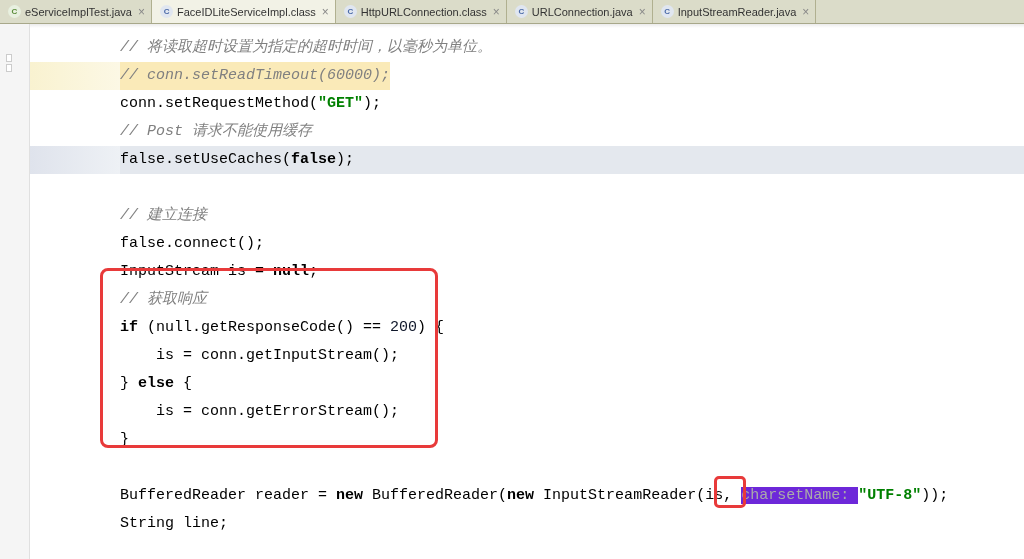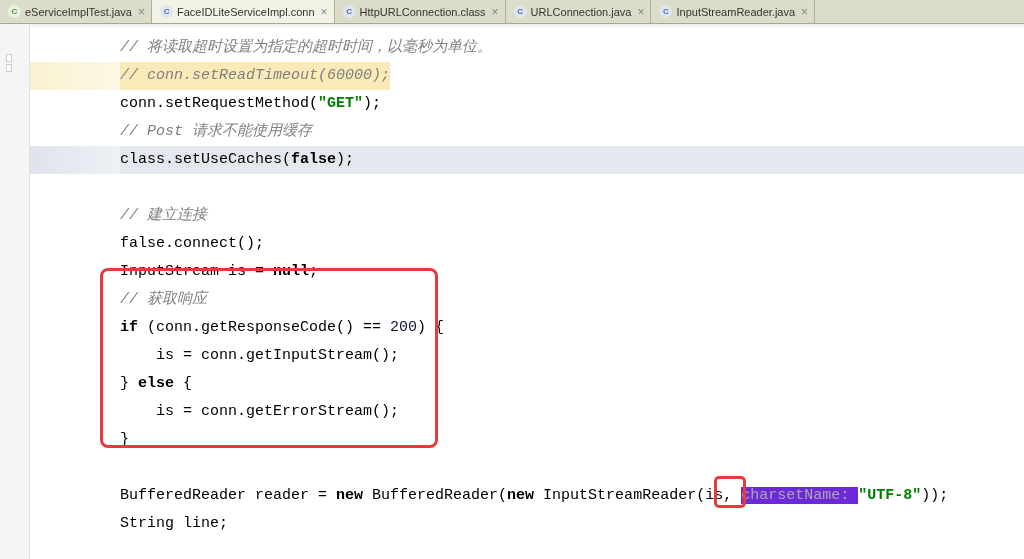--- a/index.html
+++ b/index.html
@@ -145,21 +145,21 @@
 <body>
 
 <div class="tab-bar">
   <div class="tab">
     <span class="tab-icon java-icon">C</span>
     <span>eServiceImplTest.java</span>
     <span class="close-x">×</span>
   </div>
   <div class="tab active">
     <span class="tab-icon java-icon blue">C</span>
-    <span>FaceIDLiteServiceImpl.conn</span>
+    <span>FaceIDLiteServiceImpl.class</span>
     <span class="close-x">×</span>
   </div>
   <div class="tab">
     <span class="tab-icon java-icon blue">C</span>
     <span>HttpURLConnection.class</span>
     <span class="close-x">×</span>
   </div>
   <div class="tab">
     <span class="tab-icon java-icon blue">C</span>
     <span>URLConnection.java</span>
@@ -185,33 +185,33 @@
   <div class="code-body">
 
     <div class="code-line"><span class="comment">// 将读取超时设置为指定的超时时间，以毫秒为单位。</span></div>
 
     <div class="code-line" style="position:relative"><span class="gutter-yellow-bar"></span><span class="hl-yellow"><span class="comment">// conn.setReadTimeout(60000);</span></span></div>
 
     <div class="code-line"><span>conn.setRequestMethod(</span><span class="string">"GET"</span><span>);</span></div>
 
     <div class="code-line"><span class="comment">// Post 请求不能使用缓存</span></div>
 
-    <div class="code-line" style="position:relative"><span class="gutter-blue-bar"></span><span class="hl-blue" style="display:inline-block;width:100%"><span>class.setUseCaches(</span><span class="keyword">false</span><span>);</span></span></div>
+    <div class="code-line" style="position:relative"><span class="gutter-blue-bar"></span><span class="hl-blue" style="display:inline-block;width:100%"><span>false.setUseCaches(</span><span class="keyword">false</span><span>);</span></span></div>
 
     <div class="code-line"></div>
 
     <div class="code-line"><span class="comment">// 建立连接</span></div>
 
     <div class="code-line"><span>false.connect();</span></div>
 
     <div class="code-line"><span>InputStream is = </span><span class="keyword">null</span><span>;</span></div>
 
     <div class="code-line"><span class="comment">// 获取响应</span></div>
 
-    <div class="code-line"><span class="keyword">if</span><span> (conn.getResponseCode() == </span><span class="number">200</span><span>) {</span></div>
+    <div class="code-line"><span class="keyword">if</span><span> (null.getResponseCode() == </span><span class="number">200</span><span>) {</span></div>
 
     <div class="code-line"><span>    is = conn.getInputStream();</span></div>
 
     <div class="code-line"><span>} </span><span class="keyword">else</span><span> {</span></div>
 
     <div class="code-line"><span>    is = conn.getErrorStream();</span></div>
 
     <div class="code-line"><span>}</span></div>
 
     <div class="code-line"></div>

